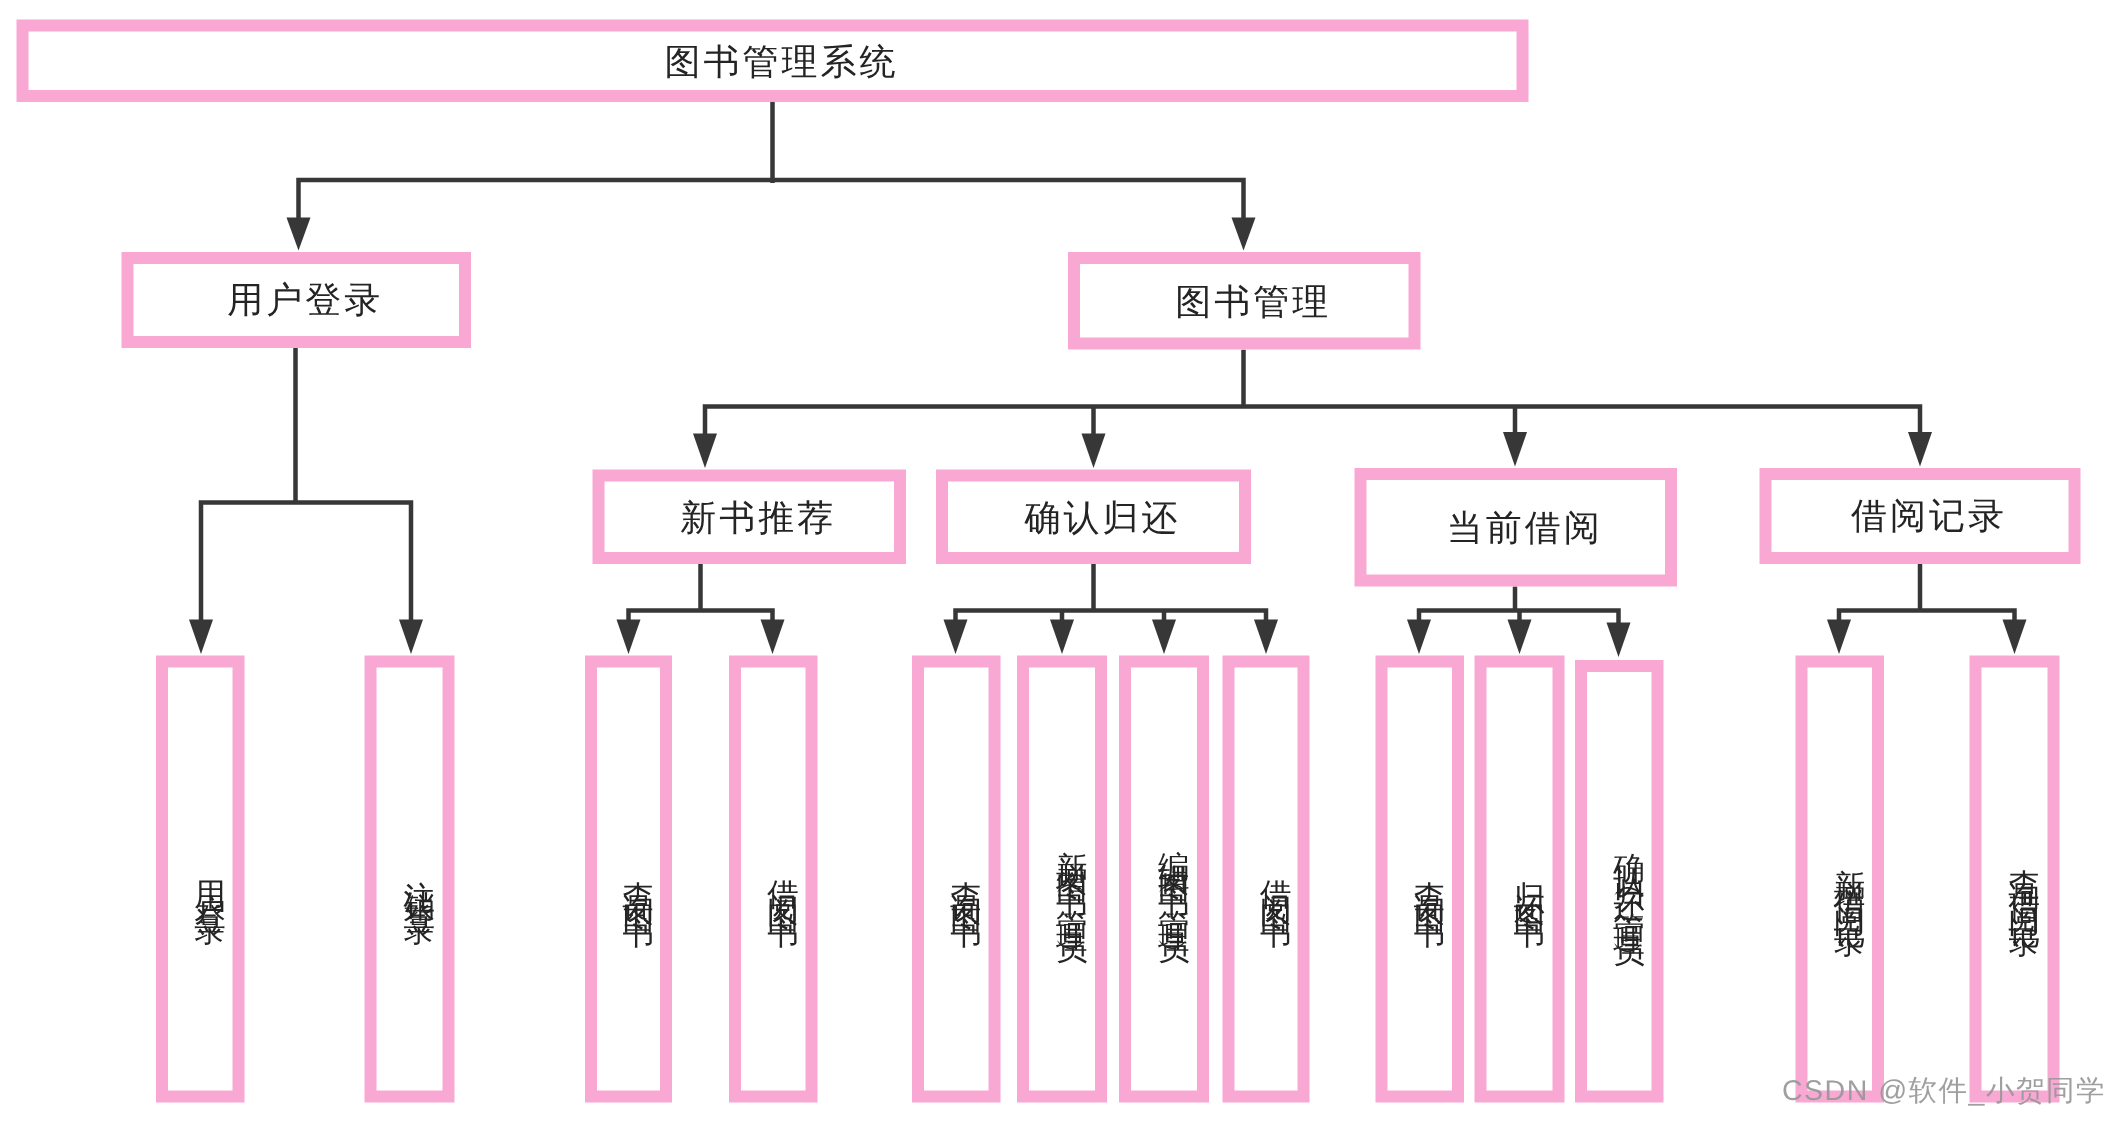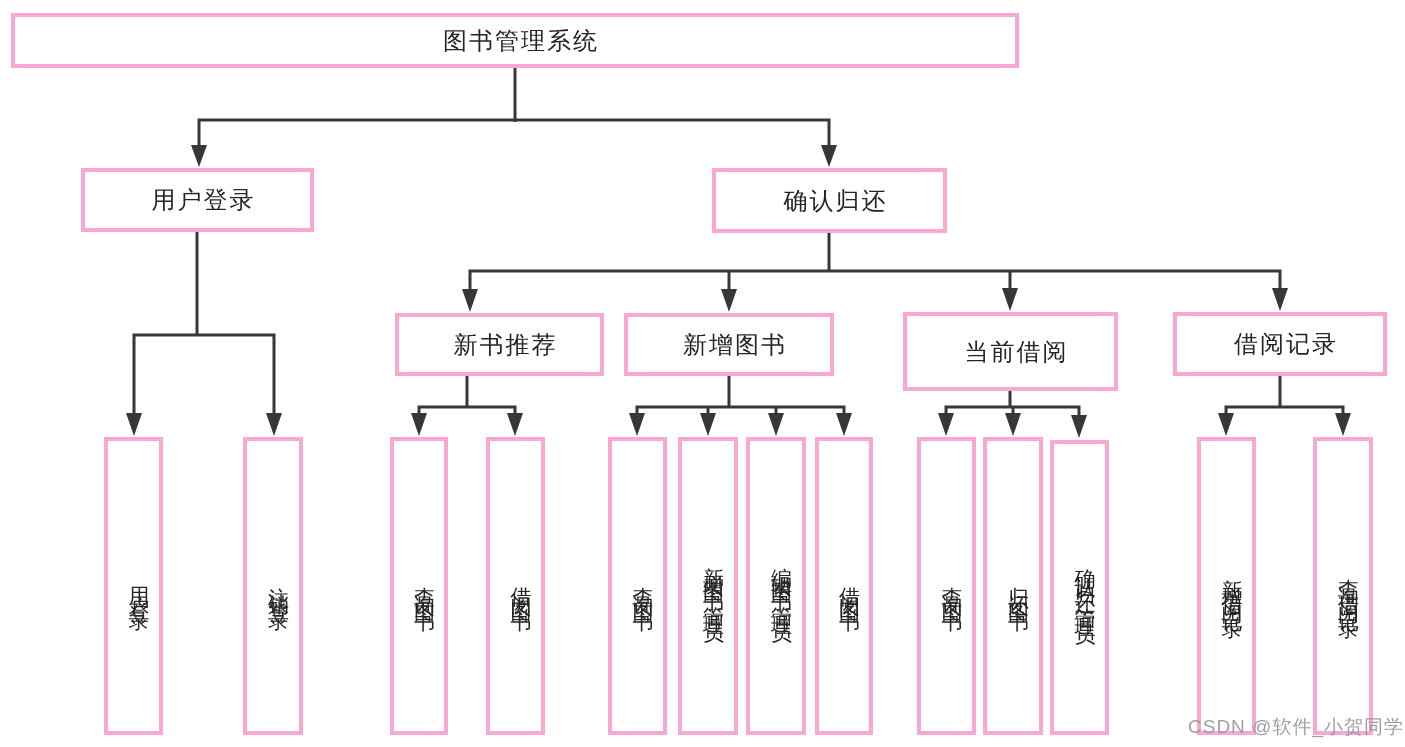--- a/index.html
+++ b/index.html
@@ -11,21 +11,21 @@
     position: relative;
     width: 1405px;
     height: 747px;
     background: #ffffff;
     font-family: "Liberation Sans", "DejaVu Sans", sans-serif;
     overflow: hidden;
   }
   .node {
     position: absolute;
     box-sizing: border-box;
-    border: 4px solid #f9a8d4;
+    border: 8px solid #f9a8d4;
     background: #ffffff;
     display: flex;
     align-items: center;
     justify-content: center;
     color: #242424;
     padding-left: 12px;
   }
   .hbox {
     font-size: 24px;
     letter-spacing: 2px;
@@ -102,24 +102,24 @@
     <polygon points="938,413 954,413 946,436"></polygon>
     <polygon points="1005,413 1021,413 1013,436"></polygon>
     <polygon points="1071,415 1087,415 1079,438"></polygon>
     <polygon points="1218,413 1234,413 1226,436"></polygon>
     <polygon points="1335,413 1351,413 1343,436"></polygon>
   </svg>
 
   <div class="node hbox" style="left:11px; top:13px; width:1008px; height:55px;">图书管理系统</div>
 
   <div class="node hbox" style="left:81px; top:168px; width:233px; height:64px;">用户登录</div>
-  <div class="node hbox" style="left:712px; top:168px; width:235px; height:65px;">确认归还</div>
+  <div class="node hbox" style="left:712px; top:168px; width:235px; height:65px;">图书管理</div>
 
   <div class="node hbox" style="left:363px; top:313px; width:209px; height:63px;margin-left:32px;">新书推荐</div>
-  <div class="node hbox" style="left:624px; top:313px; width:210px; height:63px;">新增图书</div>
+  <div class="node hbox" style="left:624px; top:313px; width:210px; height:63px;">确认归还</div>
   <div class="node hbox" style="left:903px; top:312px; width:215px; height:79px;">当前借阅</div>
   <div class="node hbox" style="left:1173px; top:312px; width:214px; height:64px;">借阅记录</div>
 
   <div class="node vbox" style="left:104px; top:437px; width:59px; height:298px;">用户登录</div>
   <div class="node vbox" style="left:243px; top:437px; width:60px; height:298px;">注销登录</div>
 
   <div class="node vbox" style="left:390px; top:437px; width:58px; height:298px;">查询图书</div>
   <div class="node vbox" style="left:486px; top:437px; width:59px; height:298px;">借阅图书</div>
 
   <div class="node vbox" style="left:608px; top:437px; width:59px; height:298px;">查询图书</div>

